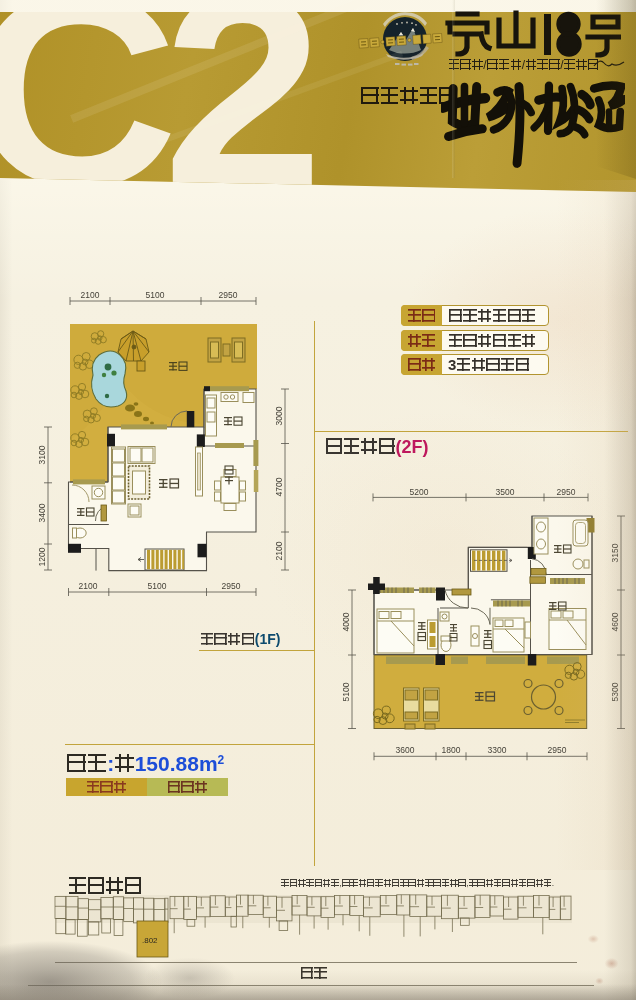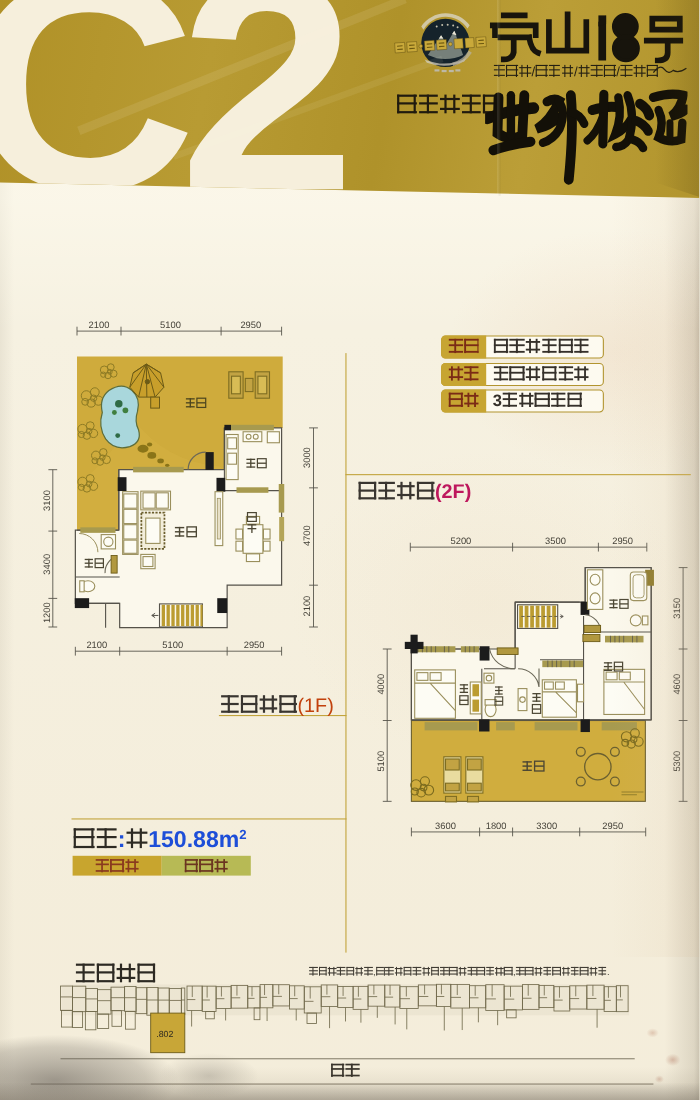--- a/index.html
+++ b/index.html
@@ -21,21 +21,21 @@
 </style></head>
 <body>
 
 <div class="abs" style="left:0;top:0;width:636px;height:1000px;background:
 radial-gradient(220px 160px at 88% 32%,rgba(232,200,170,.25),rgba(232,200,170,0) 70%),
 radial-gradient(260px 200px at 70% 55%,rgba(235,215,185,.18),rgba(235,215,185,0) 70%),
 linear-gradient(to bottom,rgba(255,252,240,.5) 18%,rgba(246,238,220,0) 30%,rgba(238,226,200,.25) 85%),
 linear-gradient(to right,rgba(120,110,90,.10) 0%,rgba(120,110,90,0) 2%,rgba(120,110,90,0) 95%,rgba(110,100,82,.22) 99.2%,rgba(100,92,76,.38) 100%),
 linear-gradient(to bottom,rgba(120,110,90,0) 97%,rgba(120,110,90,.25) 100%)"></div>
 
-<div class="abs" style="left:0;top:0;width:636px;height:181px;background:linear-gradient(100deg,#b09127 0%,#b89b33 30%,#af922a 55%,#bb9e37 75%,#b2952d 100%);clip-path:polygon(0 0,636px 0,636px 180px,0 166px)">
+<div class="abs" style="left:0;top:12px;width:636px;height:181px;background:linear-gradient(100deg,#b09127 0%,#b89b33 30%,#af922a 55%,#bb9e37 75%,#b2952d 100%);clip-path:polygon(0 0,636px 0,636px 180px,0 166px)">
 
   <div class="abs" style="left:-30px;top:-80px;font-weight:bold;font-size:275px;letter-spacing:-15px;color:#f6efdc;transform:scaleX(1.05);transform-origin:left top">C2</div>
 </div>
 
 <svg class="abs" style="left:355px;top:8px" width="100" height="62" viewBox="0 0 100 62">
   <circle cx="50" cy="31" r="22" fill="#15232b"></circle>
   <path d="M34 42 L46 24 L51 32 L58 20 L66 42 Q56 47 42 45 Z" fill="#8e978f" opacity=".8"></path>
   <path d="M44 27 L46 24 L48 27 Z M56 23 L58 20 L60 24 Z" fill="#e9e5d5"></path>
   <path d="M31 46 Q50 54 69 45 L67 48 Q50 55 33 49 Z" fill="#cfcaba" opacity=".75"></path>
   <path d="M28 16 A27 27 0 0 1 72 15 L70 18 A23.5 23.5 0 0 0 30 19 Z" fill="#d8d3c2" opacity=".8"></path>
@@ -140,21 +140,21 @@
 <div class="abs" style="left:401px;top:330px;width:148px;height:21px;border:1px solid #b2942f;border-radius:4px;background:#fdfaf0;box-sizing:border-box"></div>
 <div class="abs" style="left:401px;top:330px;width:41px;height:21px;border-radius:4px 0 0 4px;background:#c7a532;color:#7b2b15;--c:#7b2b15;font-size:15px;font-weight:bold;text-align:center;line-height:21px"><span class="hz v3"></span><span class="hz"></span></div>
 <div class="abs" style="left:448px;top:330px;color:#35302a;--c:#35302a;font-size:15px;font-weight:bold;line-height:21px"><span class="hz"></span><span class="hz v2"></span><span class="hz v3"></span><span class="hz v2"></span><span class="hz"></span><span class="hz v3"></span></div>
 
 <div class="abs" style="left:401px;top:354px;width:148px;height:21px;border:1px solid #b2942f;border-radius:4px;background:#fdfaf0;box-sizing:border-box"></div>
 <div class="abs" style="left:401px;top:354px;width:41px;height:21px;border-radius:4px 0 0 4px;background:#c7a532;color:#7b2b15;--c:#7b2b15;font-size:15px;font-weight:bold;text-align:center;line-height:21px"><span class="hz v2"></span><span class="hz v3"></span></div>
 <div class="abs" style="left:448px;top:354px;color:#35302a;--c:#35302a;font-size:15px;font-weight:bold;line-height:21px">3<span class="hz"></span><span class="hz v3"></span><span class="hz v2"></span><span class="hz"></span><span class="hz v2"></span></div>
 
 <div class="abs" style="left:325px;top:437px;font-size:18px;color:#be185d;--c:#393530;font-weight:bold;white-space:nowrap"><span class="hz v2"></span><span class="hz"></span><span class="hz v3"></span><span class="hz v2"></span>(2F)</div>
 
-<div class="abs" style="left:200px;top:631px;font-size:18px;color:#c2410c;--c:#393530;font-weight:normal;white-space:nowrap"><span class="hz"></span><span class="hz v2"></span><span class="hz v3"></span><span class="hz v2"></span>(1F)</div>
+<div class="abs" style="left:200px;top:631px;font-size:14px;color:#0c4a6e;--c:#393530;font-weight:bold;white-space:nowrap"><span class="hz"></span><span class="hz v2"></span><span class="hz v3"></span><span class="hz v2"></span>(1F)</div>
 
 <svg class="abs" style="left:0;top:0" width="636" height="1000" viewBox="0 0 636 1000">
 <g font-family="Liberation Sans" fill="none">
 
 <path d="M70 324 H257 V389 H204 V427 H108 V482 H70 Z" fill="#cfab3c"></path>
 <path d="M120 380 Q150 420 200 424 L204 427 H108 V482 H70 V440 Q100 420 120 380Z" fill="#dab64a" opacity=".3"></path>
 
 <g stroke="#8d7a24" stroke-width=".9" fill="none">
         <circle cx="78.5" cy="359.8" r="4.6"></circle>
         <circle cx="86.2" cy="356.5" r="4.0"></circle>

